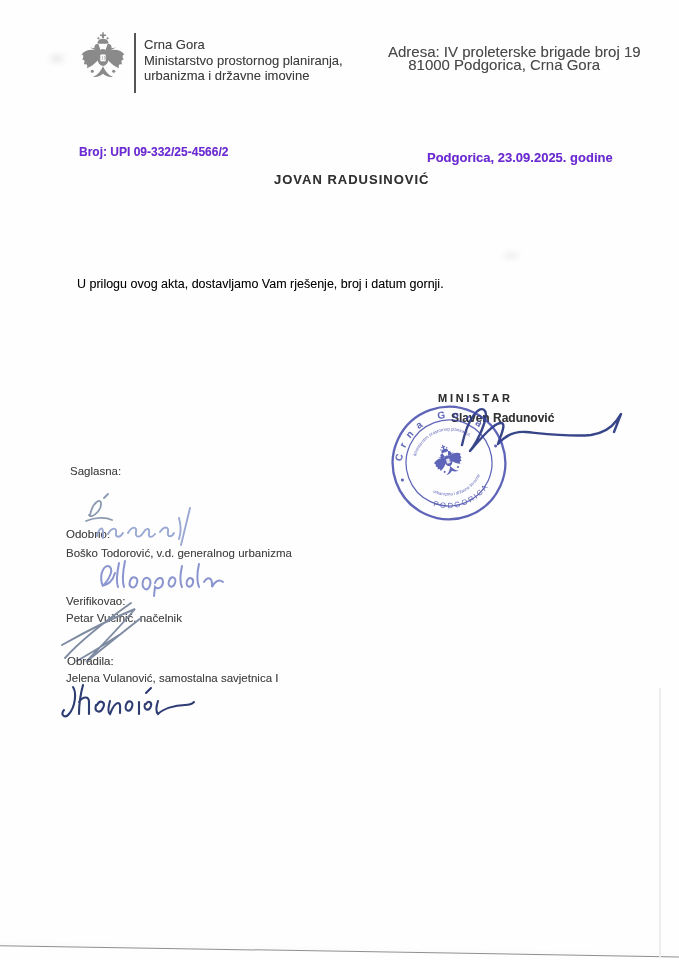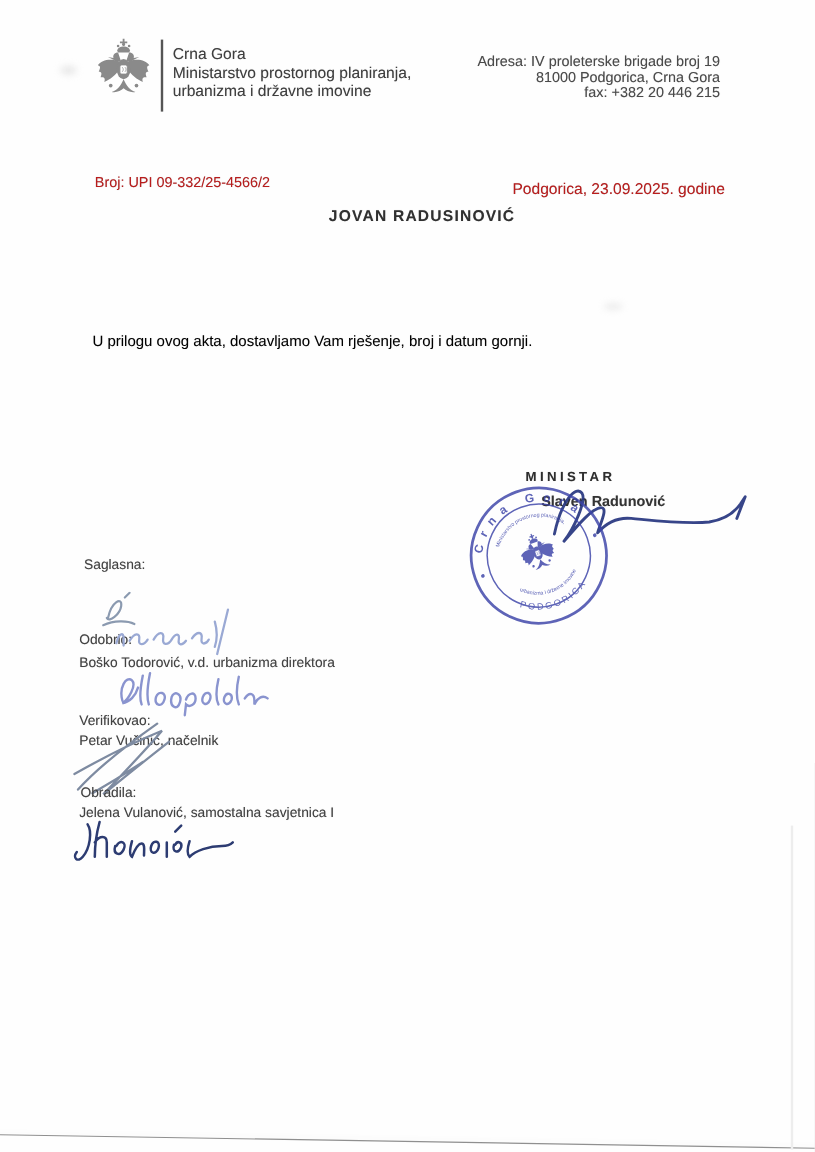--- a/index.html
+++ b/index.html
@@ -4,22 +4,22 @@
 <style>
   html,body { margin:0; padding:0; background:#e9e9e9; }
   .page {
     position:relative; width:679px; height:960px; margin:0 auto;
     background:#fefefe; overflow:hidden;
     font-family:"Liberation Sans", sans-serif; color:#3c3c3c;
   }
   .abs { position:absolute; }
   .txt { text-shadow:0 0 .6px rgba(80,80,80,.38); white-space:nowrap; }
   .ministry-name { font-size:13px; line-height:15.5px; color:#3e3e3e; }
-  .addr { font-size:12px; line-height:13.2px; text-align:right; color:#4a4a4a; }
-  .ref { font-size:12px; color:#b91c1c; }
+  .addr { font-size:15px; line-height:13.2px; text-align:right; color:#4a4a4a; }
+  .ref { font-size:12px; color:#6d28d9;font-weight:bold; }
   .recipient { font-size:13px; font-weight:bold; letter-spacing:1px; color:#303030; }
   .body-text { font-size:12.5px; color:#000000; }
   .minister-title { font-size:11px; font-weight:bold; letter-spacing:2.8px; color:#2e2e2e; }
   .minister-name { font-size:12px; font-weight:bold; color:#333; }
   .role { font-size:11.5px; color:#424242; }
   .sig-name { font-size:11.5px; color:#424242; }
   .divider-v { width:1.5px; background:#555; }
   .smudge { background:#cfcfcf; border-radius:50%; filter:blur(3px); }
   .paper-bottom-edge {
     left:-8px; top:945px; width:700px; height:0;
@@ -68,21 +68,20 @@
   <div class="abs divider-v" style="left:134px;top:33px;height:60px"></div>
   <div class="abs ministry-name txt" style="left:144px;top:37px">
     <div>Crna Gora</div>
     <div>Ministarstvo prostornog planiranja,</div>
     <div>urbanizma i državne imovine</div>
   </div>
 
   <div class="abs addr txt" style="left:388px;top:45px;width:212px">
     <div>Adresa: IV proleterske brigade broj 19</div>
     <div>81000 Podgorica, Crna Gora</div>
-    <div>fax: +382 20 446 215</div>
   </div>
 
   <div class="abs ref txt" style="left:79px;top:145px">Broj: UPI 09-332/25-4566/2</div>
   <div class="abs ref txt" style="left:427px;top:150px;font-size:13px">Podgorica, 23.09.2025. godine</div>
 
   <div class="abs recipient txt" style="left:274px;top:172px">JOVAN RADUSINOVIĆ</div>
 
   <div class="abs body-text txt" style="left:77px;top:277px">U prilogu ovog akta, dostavljamo Vam rješenje, broj i datum gornji.</div>
 
   <div class="abs minister-title txt" style="left:438px;top:392px">MINISTAR</div>
@@ -121,21 +120,21 @@
       </g>
     </g>
   </svg>
 
   <div class="abs role txt" style="left:70px;top:465px">Saglasna:</div>
   <svg class="abs" style="left:78px;top:493px" width="55" height="35" viewBox="0 0 55 35">
     <path d="M12,22 C15,8 24,4 23,12 C22,19 13,26 11,22 M8,28 C17,24 28,24 34,27 M26,5 L30,1" fill="none" stroke="#8b9ab0" stroke-width="1.8" stroke-linecap="round"></path>
   </svg>
 
   <div class="abs role txt" style="left:66px;top:528px">Odobrio:</div>
-  <div class="abs sig-name txt" style="left:66px;top:547px">Boško Todorović, v.d. urbanizma direktora</div>
+  <div class="abs sig-name txt" style="left:66px;top:547px">Boško Todorović, v.d. generalnog urbanizma</div>
   <svg class="abs" style="left:92px;top:505px" width="115" height="45" viewBox="0 0 115 45">
     <path d="M5,31 C7,23 11,21 11,27 L11,33 M16,29 C20,22 25,22 24,28 C23,33 28,33 31,28 M36,28 C40,21 45,21 44,27 C43,33 48,33 51,28 C54,23 58,22 57,28 C56,33 60,33 63,29 M68,27 C72,21 77,21 76,27 C75,33 80,32 82,28 M87,13 C89,20 89,28 87,34 M98,3 L89,40" fill="none" stroke="#9aa9d4" stroke-width="1.9" stroke-linecap="round"></path>
   </svg>
   <svg class="abs" style="left:92px;top:556px" width="135" height="42" viewBox="0 0 135 42">
     <path d="M10,28 C7,17 13,7 18,11 C22,15 15,27 10,30 C16,29 21,24 23,17 M27,7 C25,17 24,26 26,31 M33,5 C31,15 30,25 32,31 M38,25 C36,32 43,34 45,27 C47,21 40,19 38,25 M51,25 C49,33 56,37 58,29 C60,22 53,19 51,25 M63,27 C65,21 71,20 71,26 C71,31 66,34 63,31 L62,40 M77,25 C75,31 81,33 83,27 C85,21 79,19 77,25 M90,10 C88,19 88,27 90,31 M95,25 C93,31 99,33 101,27 C102,22 97,20 95,25 M107,8 C105,17 105,26 107,31 M112,26 C116,20 120,22 120,28 L120,31 C123,25 127,23 131,26" fill="none" stroke="#8a94cf" stroke-width="2" stroke-linecap="round"></path>
   </svg>
 
   <div class="abs role txt" style="left:66px;top:595px">Verifikovao:</div>
   <div class="abs sig-name txt" style="left:66px;top:612px">Petar Vučinić, načelnik</div>
   <svg class="abs" style="left:55px;top:598px" width="105" height="68" viewBox="0 0 105 68">

